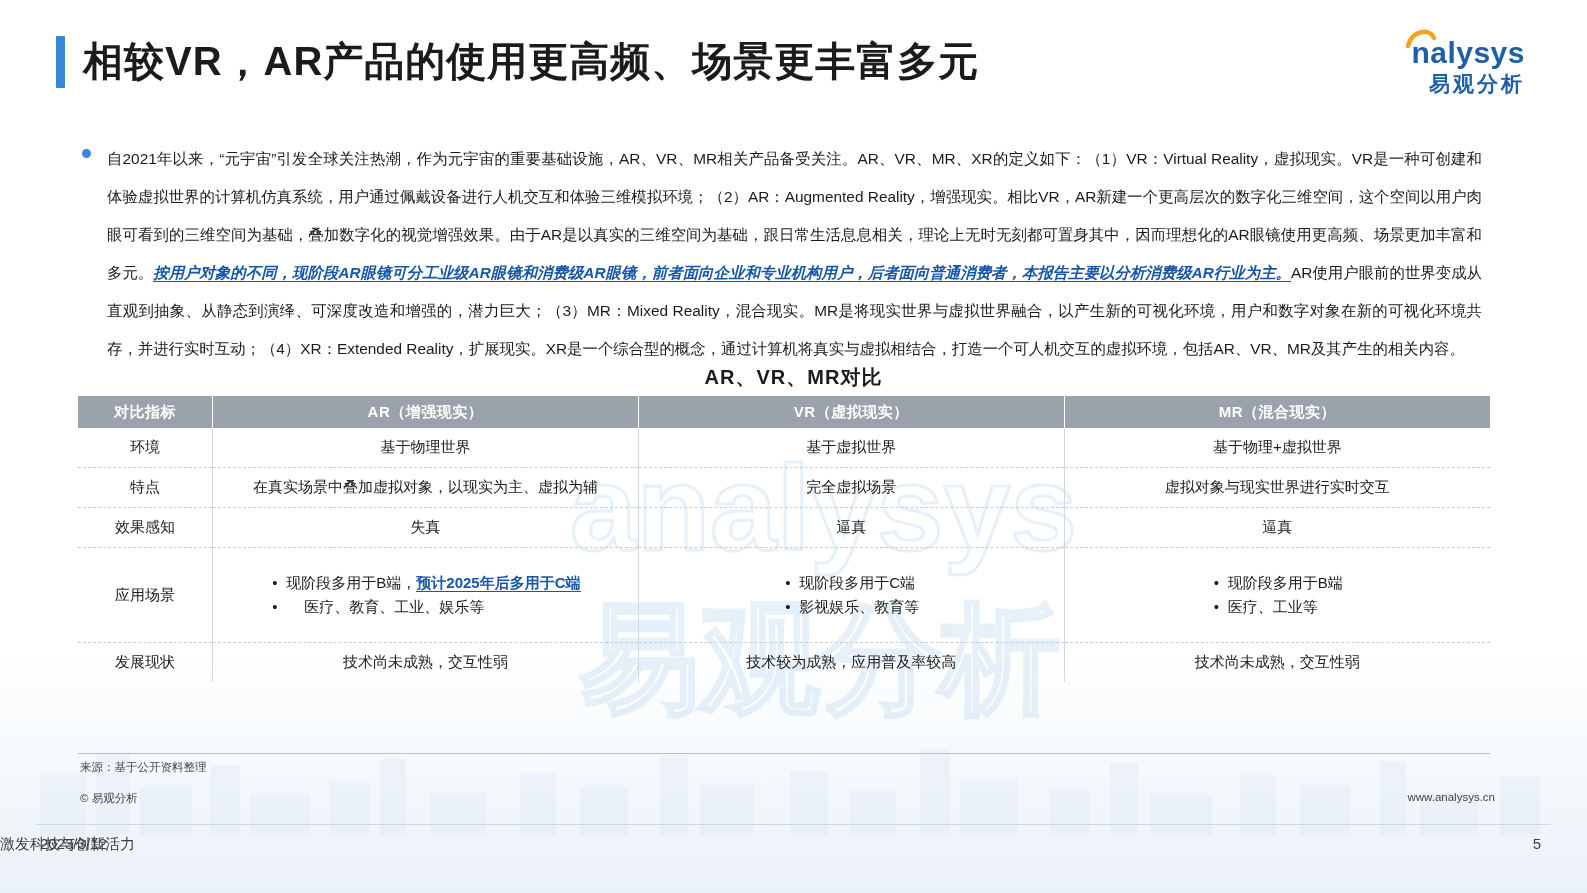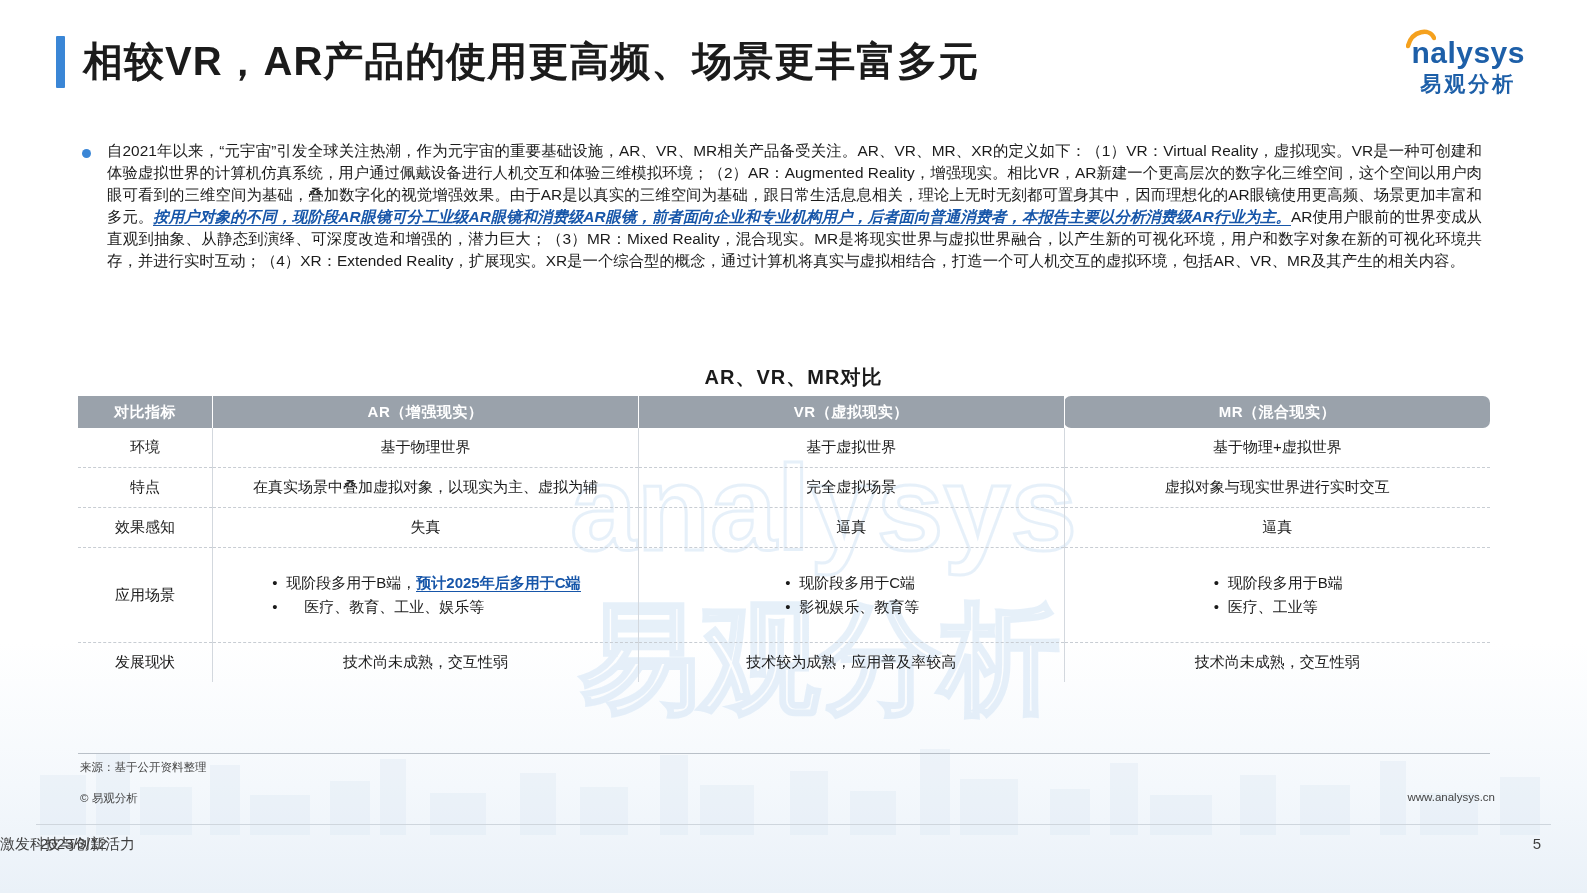--- a/index.html
+++ b/index.html
@@ -51,21 +51,21 @@
     font-size: 40px;
     font-weight: bold;
     letter-spacing: 1px;
     color: #1b1b1b;
     white-space: nowrap;
   }
   .logo {
     position: absolute;
     top: 36px;
     right: 62px;
-    text-align: center;
+    text-align: right;
     line-height: 1.15;
     margin-left: 28px;
   }
   .logo-main {
     font-size: 30px;
     color: #1d5fa8;
     font-weight: bold;
     letter-spacing: 0.5px;
     position: relative;
     display: inline-block;
@@ -95,21 +95,21 @@
     width: 9px;
     height: 9px;
     border-radius: 50%;
     background: #3a86d6;
     margin-top: 9px;
     margin-right: 16px;
     flex: none;
   }
   .para {
     font-size: 15.4px;
-    line-height: 22px;
+    line-height: 38px;
     color: #1b1b1b;
     text-align: justify;
   }
   .para .hl {
     color: #1756a9;
     font-weight: bold;
     font-style: italic;
     border-bottom: 1px solid #1756a9;
   }
   .chart-title {
@@ -133,21 +133,21 @@
   }
   table.cmp th {
     background: #9aa2ab;
     color: #ffffff;
     font-size: 15px;
     font-weight: bold;
     height: 30px;
     border-right: 1px solid #ffffff;
     letter-spacing: 0.5px;
   }
-  table.cmp th:last-child { border-right: none; border-radius: 7px; }
+  table.cmp th:last-child { border-right: none; }
   table.cmp td {
     font-size: 15px;
     color: #1b1b1b;
     text-align: center;
     vertical-align: middle;
     border-bottom: 1px dashed #c8cdd3;
     padding: 10px 6px;
   }
   table.cmp td.label {
     width: 132px;

